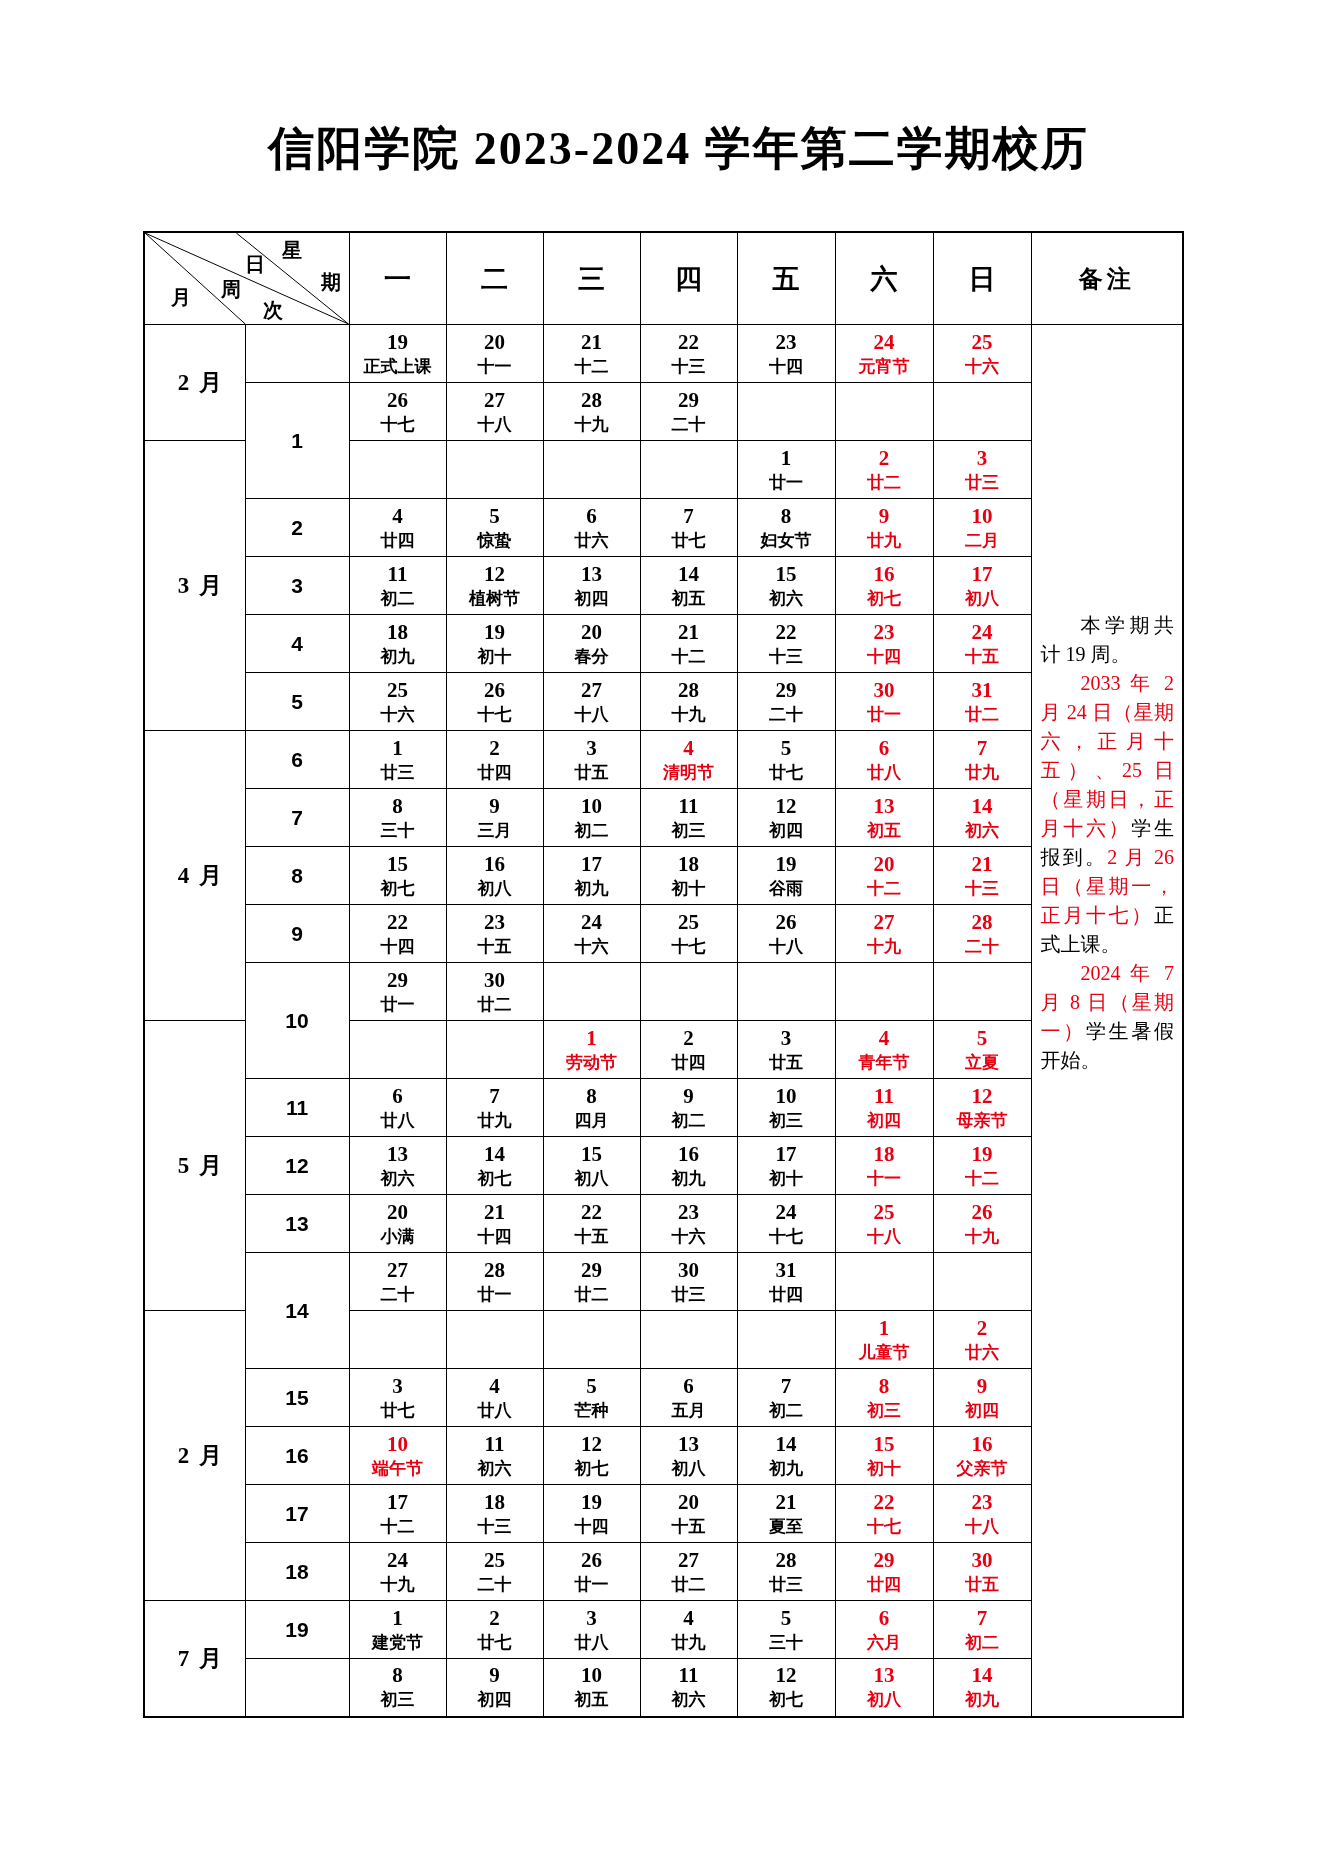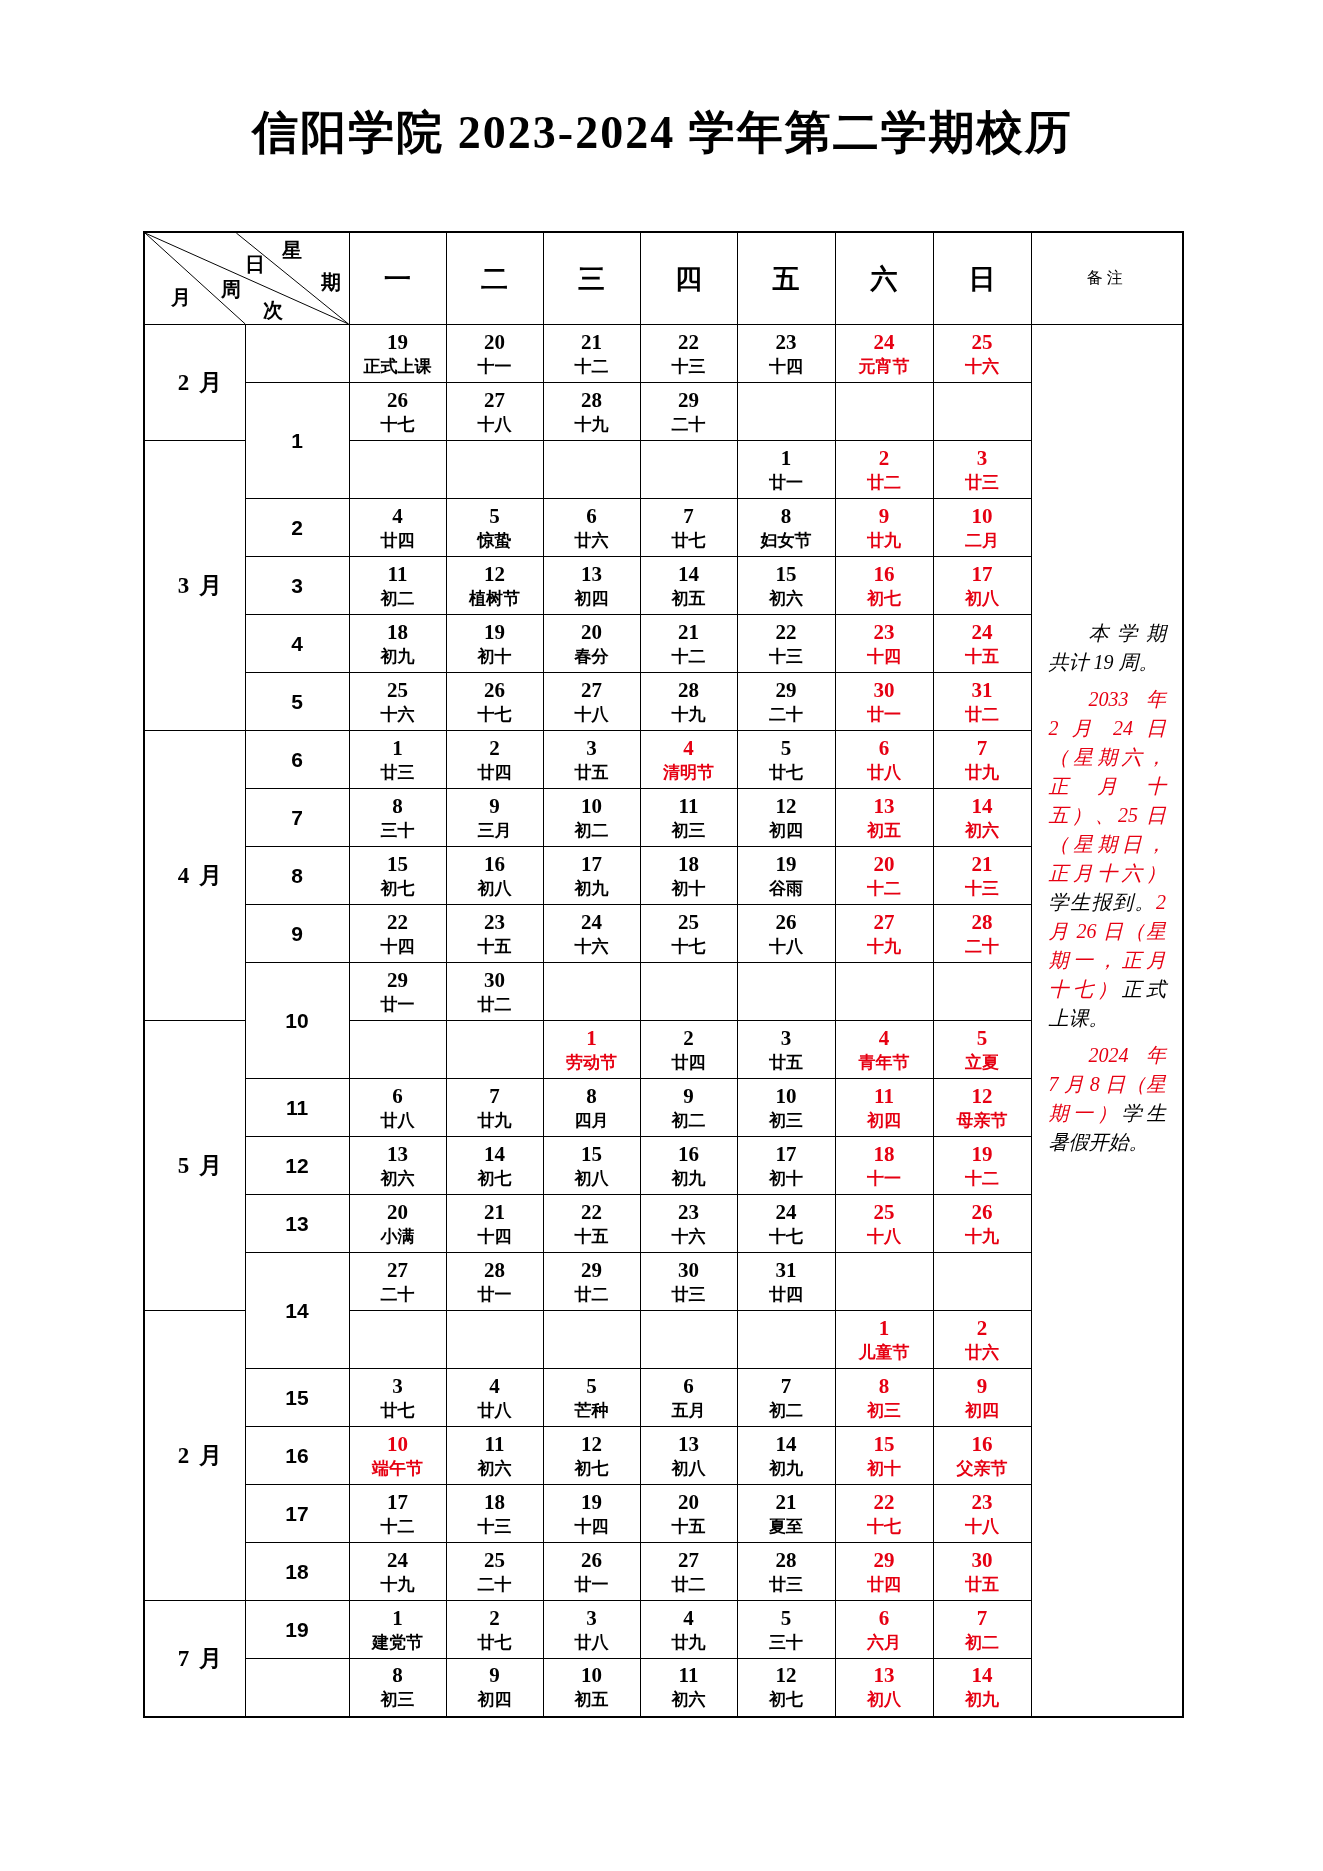--- a/index.html
+++ b/index.html
@@ -1,47 +1,47 @@
 <!DOCTYPE html>
 <html><head>
 <meta charset="utf-8">
 <style>
   html,body{margin:0;padding:0;background:#ffffff;}
   body{width:1323px;height:1871px;position:relative;color:#000;
        font-family:"Liberation Sans",sans-serif;overflow:hidden;}
 
-  .title{position:absolute;left:143px;top:102px;width:1039px;margin:0;
+  .title{position:absolute;left:143px;top:102px;width:1039px;margin:16px;
          text-align:center;font-family:"Liberation Serif",serif;
          font-weight:bold;font-size:46px;letter-spacing:2px;white-space:nowrap;}
 
   table.cal{position:absolute;left:143px;top:231px;border-collapse:collapse;
             table-layout:fixed;border:2px solid #000;}
   .cal th,.cal td{border:1px solid #000;padding:0;}
   .cal thead th{height:91px;background:#fff;}
   .cal tbody tr{height:58px;}
 
   th.corner{position:relative;}
   th.corner svg{position:absolute;left:0;top:0;width:100%;height:100%;}
   .corner-label{position:absolute;transform:translate(-50%,-50%);
                 font-weight:bold;font-size:20px;line-height:20px;}
 
   th.wd{font-family:"Liberation Serif",serif;font-weight:bold;font-size:27px;}
-  th.remark-h{font-family:"Liberation Serif",serif;font-weight:normal;font-size:16px;letter-spacing:4px;}
+  th.remark-h{font-family:"Liberation Serif",serif;font-weight:bold;font-size:24px;letter-spacing:4px;}
 
   td.c-month{text-align:center;vertical-align:middle;font-weight:bold;font-size:23px;
              font-family:"Liberation Serif",serif;letter-spacing:2px;padding-left:12px;}
   td.c-week{text-align:center;vertical-align:middle;font-weight:bold;font-size:21px;
             font-family:"Liberation Sans",sans-serif;}
   td.c-day{text-align:center;vertical-align:middle;}
   .num{font-family:"Liberation Serif",serif;font-weight:bold;font-size:21px;line-height:25px;}
   .lunar{font-family:"Liberation Sans",sans-serif;font-weight:bold;font-size:17px;line-height:23px;}
 
   td.c-remark{vertical-align:top;text-align:justify;padding:286px 8px 0 9px;
               font-family:"Liberation Serif",serif;font-size:20px;line-height:29px;}
-  td.c-remark p{margin:8px;text-indent:2em;font-style:italic;}
+  td.c-remark p{margin:0;text-indent:2em;}
 
   .red{color:#e60012;}
 </style>
 </head>
 <body>
 
 <h1 class="title">信阳学院 2023-2024 学年第二学期校历</h1>
 
 <table class="cal">
   <colgroup>

